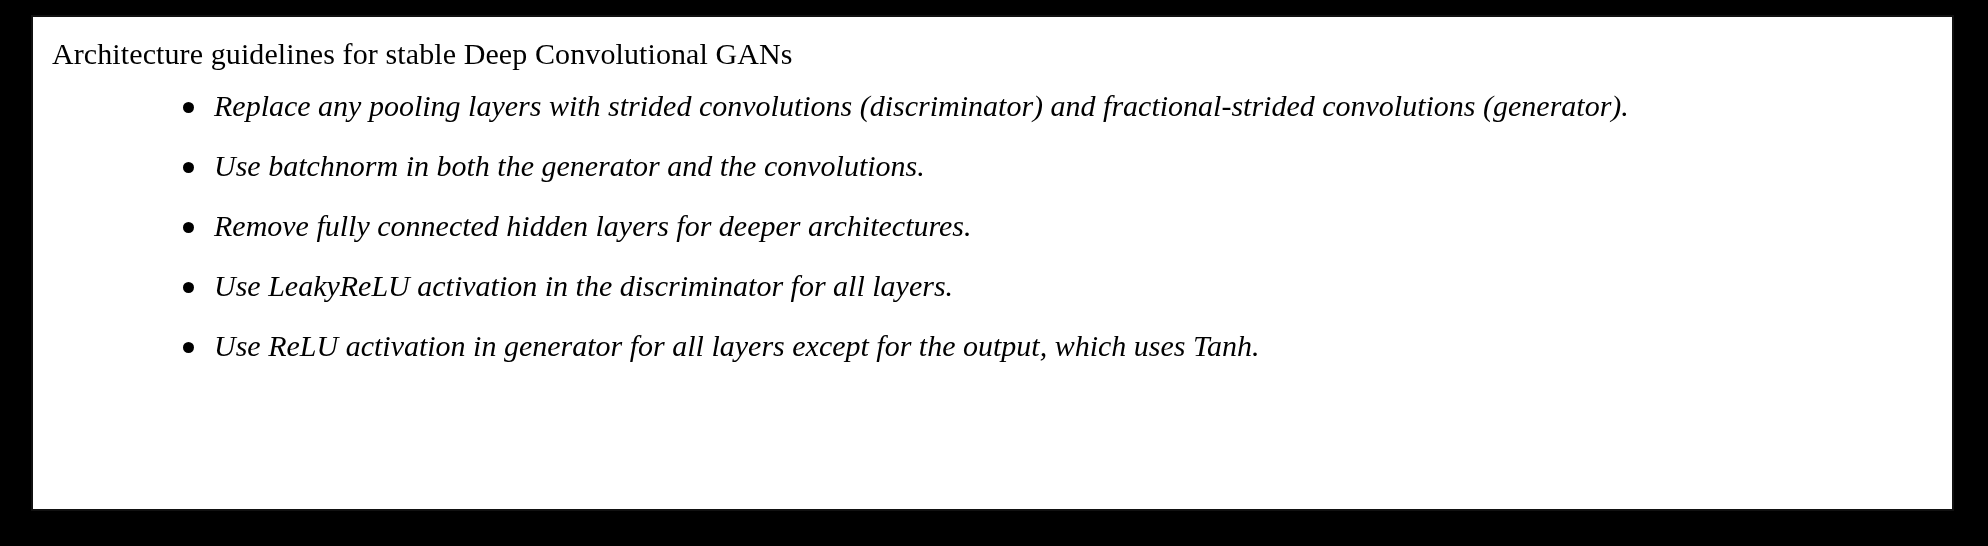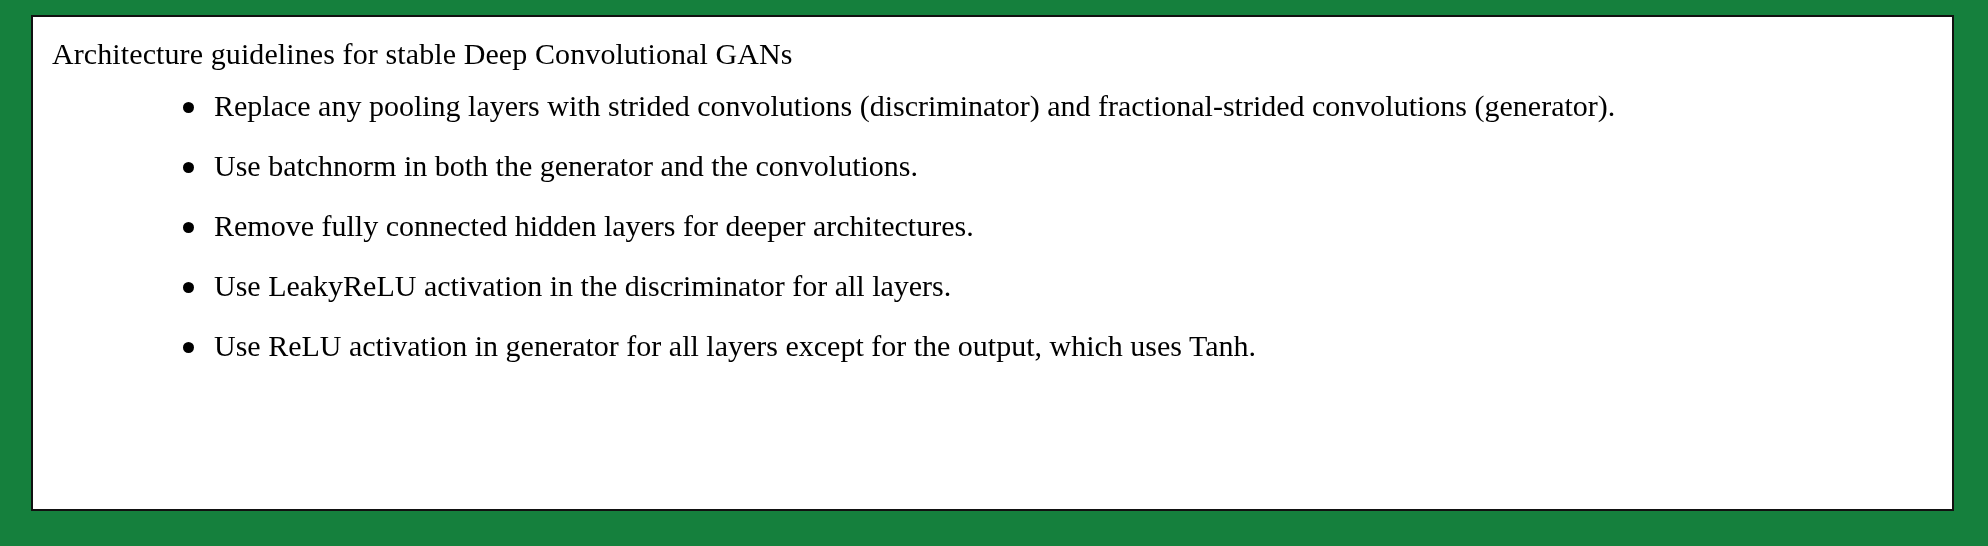--- a/index.html
+++ b/index.html
@@ -13,21 +13,21 @@
     height: 546px;
     font-family: "Liberation Serif", "DejaVu Serif", serif;
     color: #000000;
     -webkit-font-smoothing: antialiased;
   }
 
   .page {
     position: relative;
     width: 1988px;
     height: 546px;
-    background: #15803d;
+    background: #000000;
     box-sizing: border-box;
   }
 
   
   .guidelines-box {
     position: absolute;
     left: 31px;
     top: 15px;
     width: 1923px;
     height: 496px;
@@ -57,20 +57,21 @@
     list-style: none;
   }
 
   .guideline-item {
     position: relative;
     padding-left: 181px;
     padding-right: 26px;
     margin: 0 0 18px 0;
     font-size: 30px;
     line-height: 42px;
+    font-style: italic;
   }
   .guideline-item:last-child {
     margin-bottom: 0;
   }
 
   .bullet-icon {
     position: absolute;
     left: 150px;
     top: 17px;
     width: 11px;

